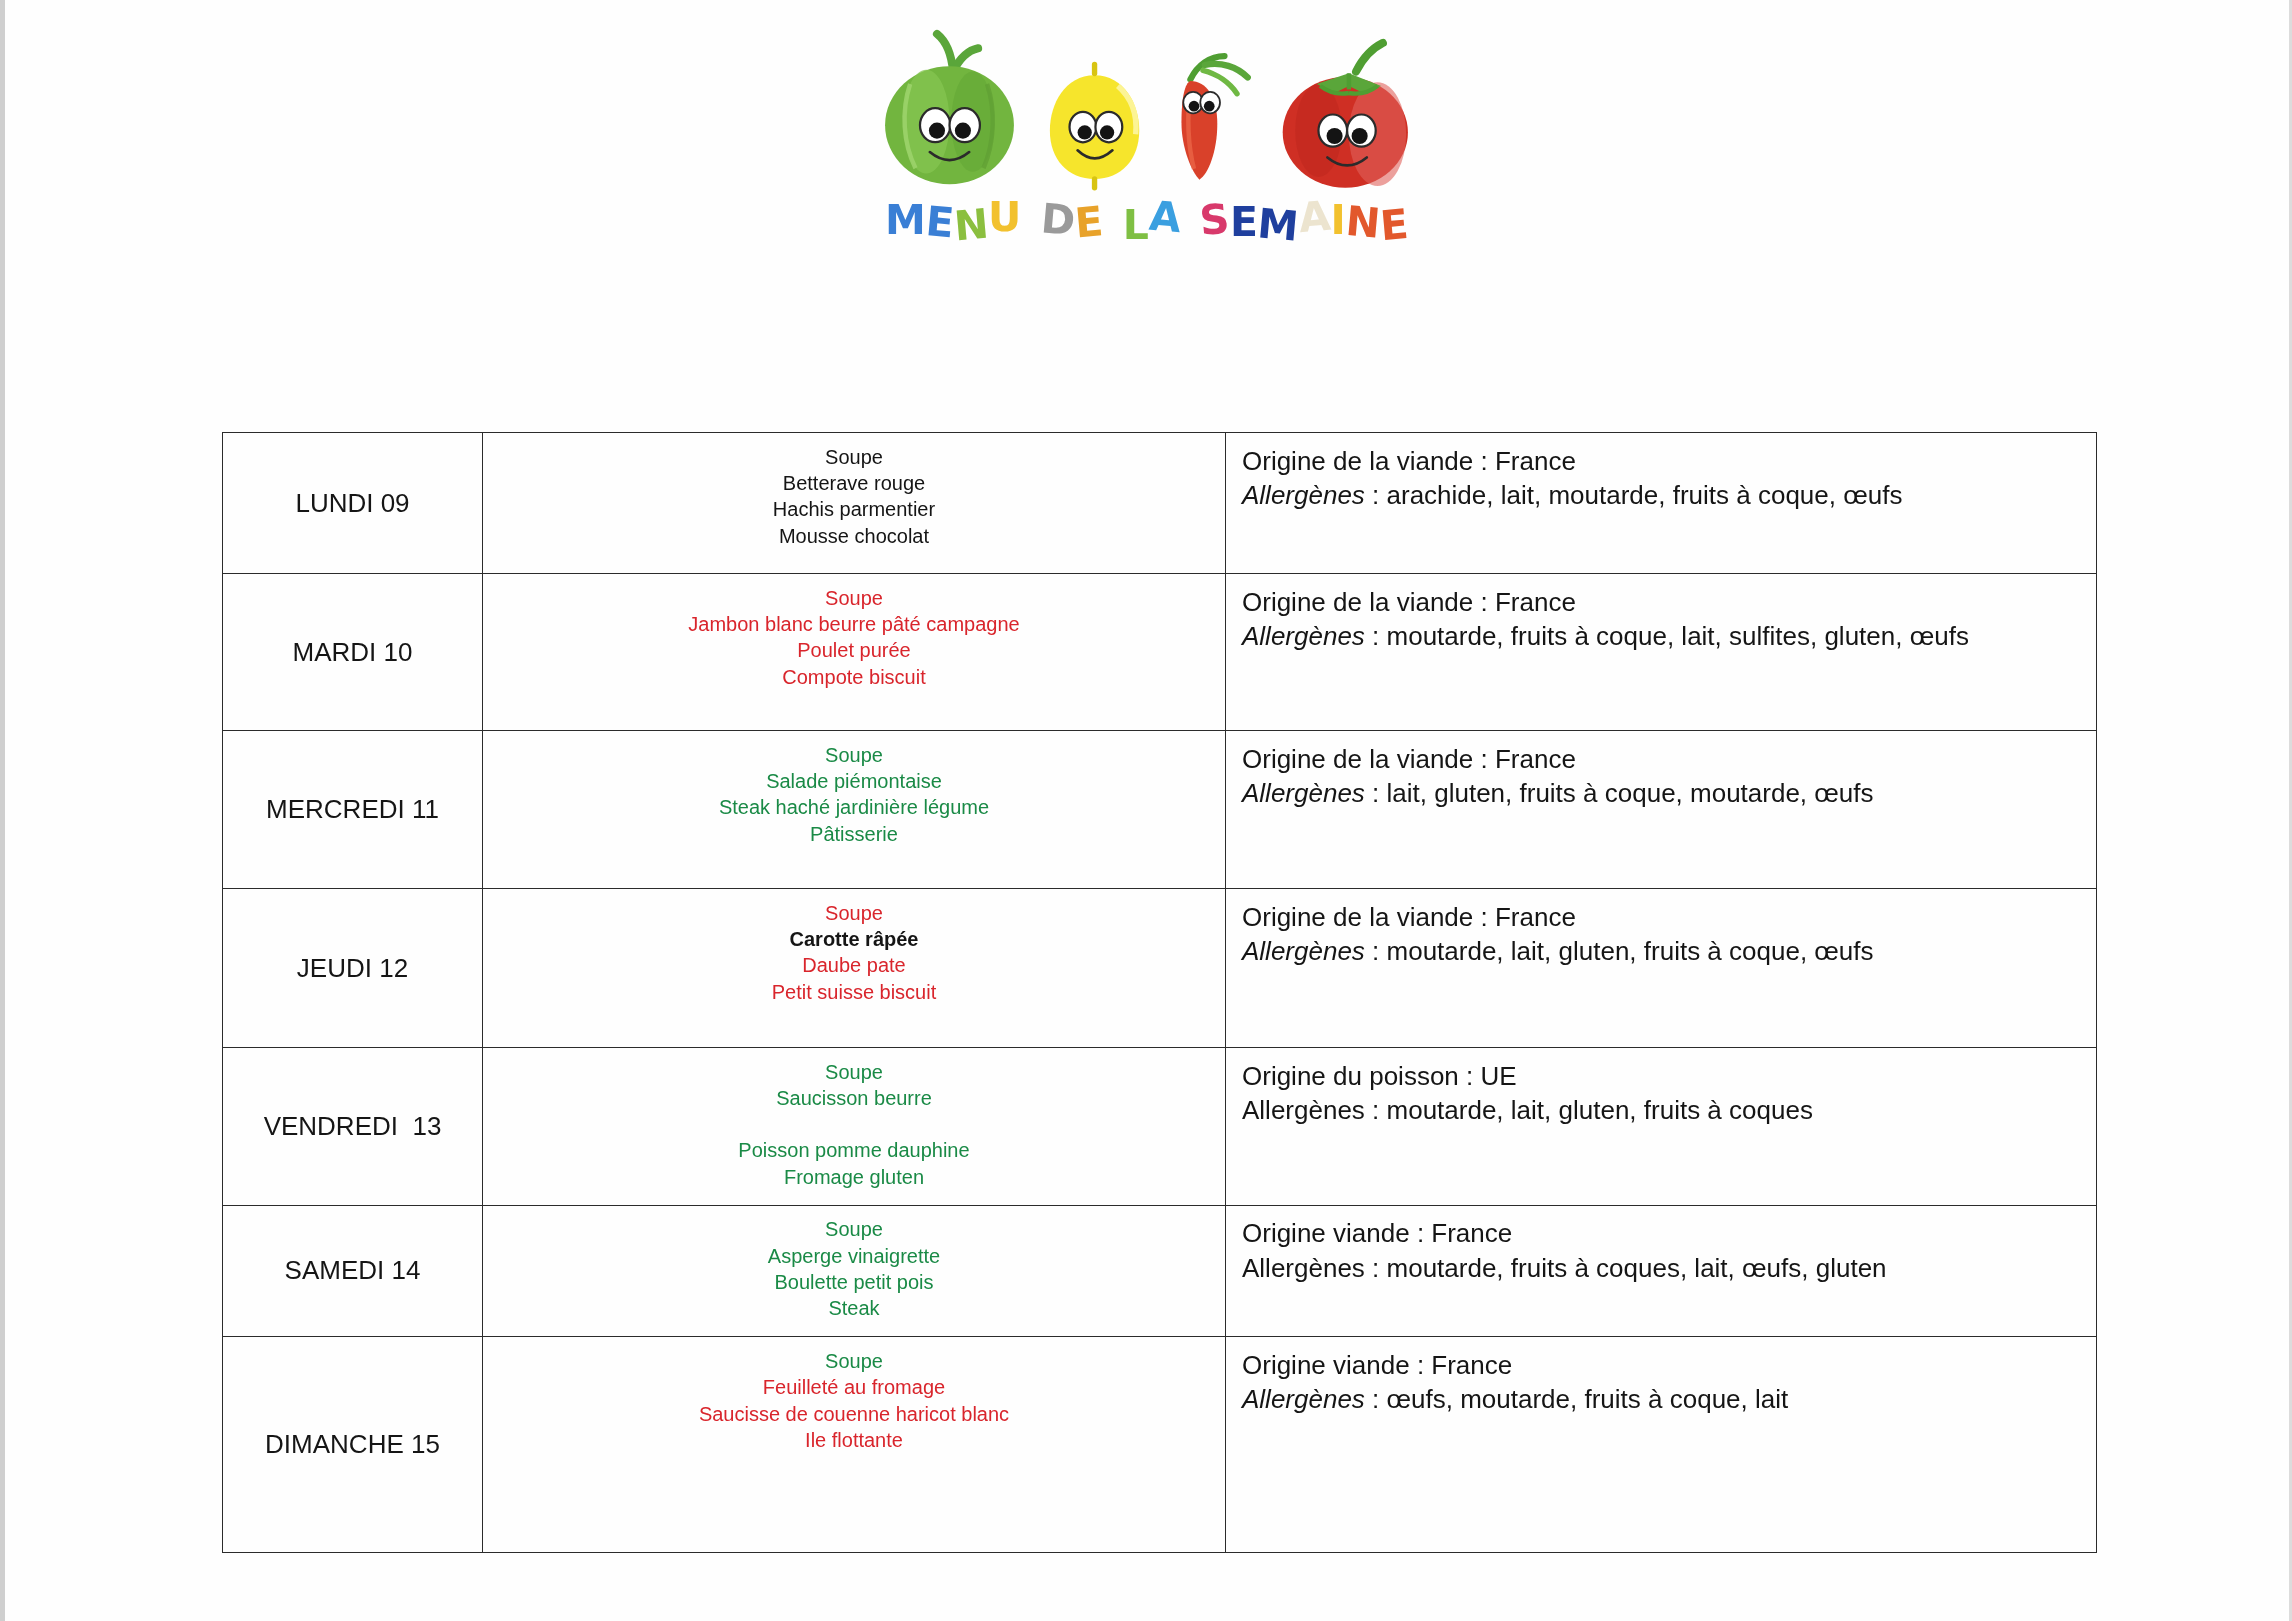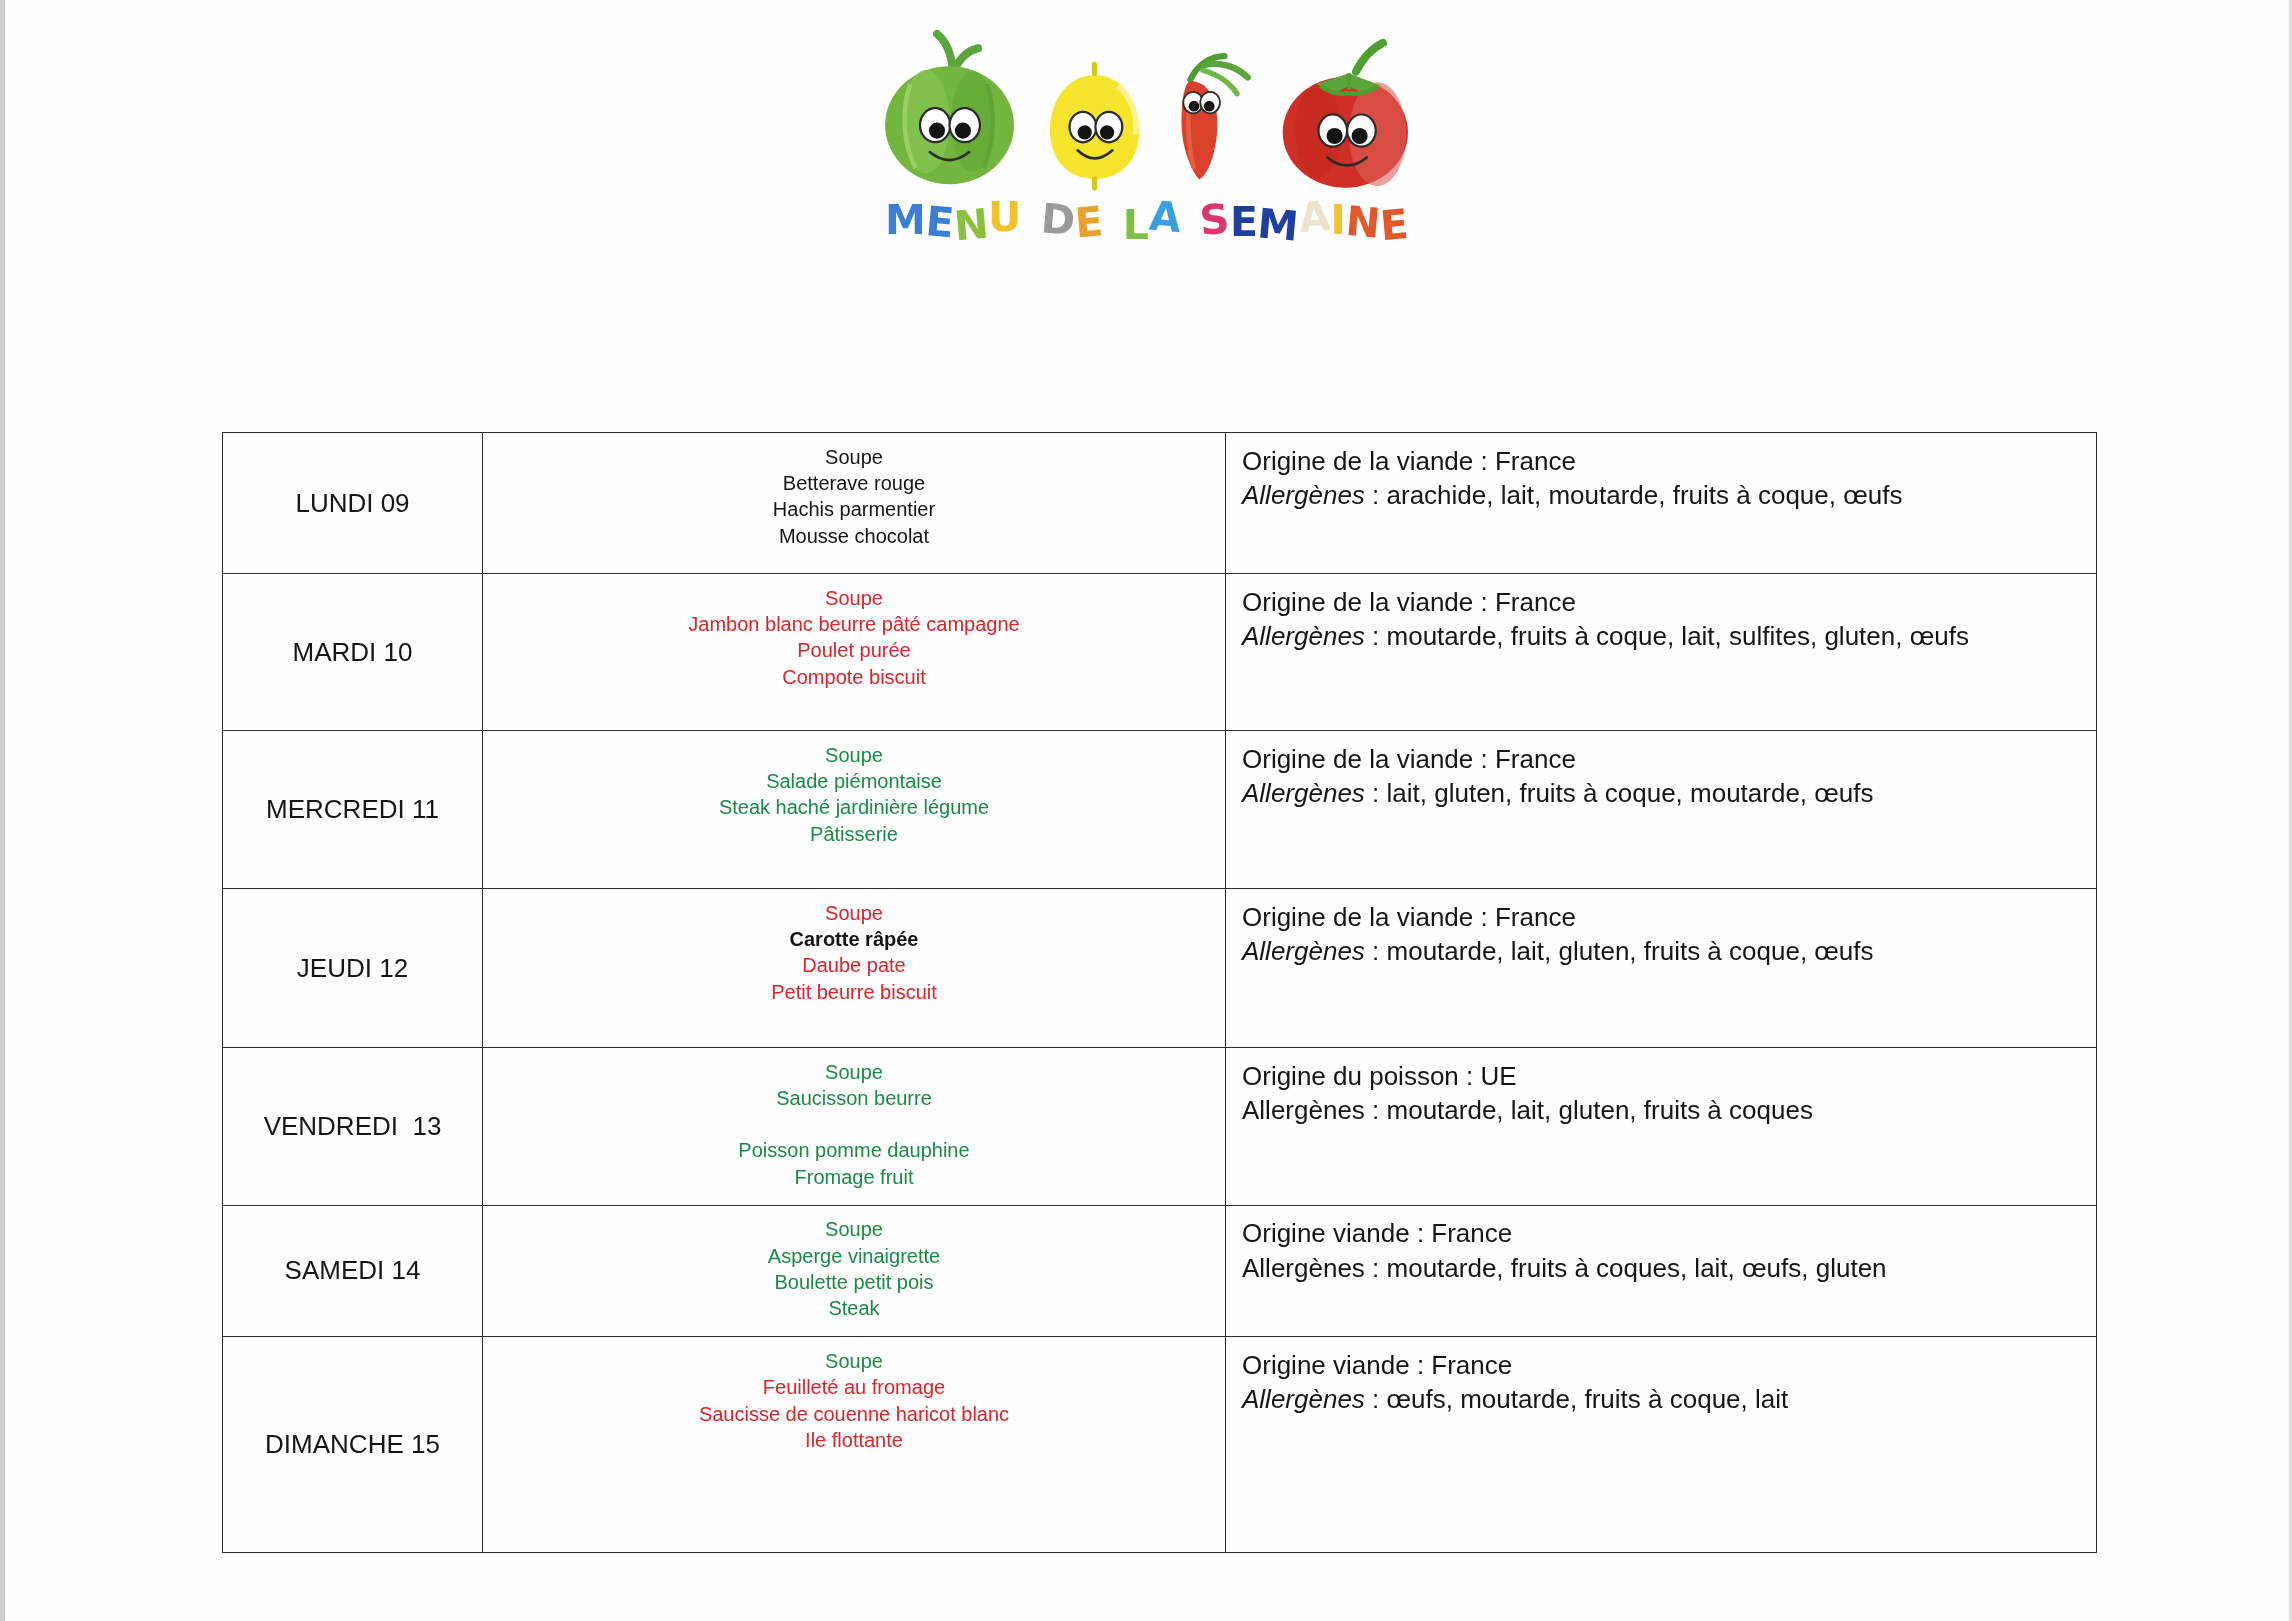--- a/index.html
+++ b/index.html
@@ -309,40 +309,40 @@
           </tr>
           <tr class="r3">
             <td>
               <div class="day-cell" style="color: rgb(21, 21, 21);">JEUDI 12</div>
             </td>
             <td>
               <div class="meal-cell">
                 <div class="meal-line" style="color: rgb(217, 37, 44);">Soupe</div>
                 <div class="meal-line bold" style="color: rgb(21, 21, 21);">Carotte râpée</div>
                 <div class="meal-line" style="color: rgb(217, 37, 44);">Daube pate</div>
-                <div class="meal-line" style="color: rgb(217, 37, 44);">Petit beurre biscuit</div>
+                <div class="meal-line" style="color: rgb(217, 37, 44);">Petit suisse biscuit</div>
               </div>
             </td>
             <td>
               <div class="aller-cell">
                 <div class="aller-line"><span class="lbl">Origine de la viande</span><span> : France</span></div>
                 <div class="aller-line"><span class="lbl ital">Allergènes</span><span> : moutarde, lait, gluten, fruits à coque, œufs</span></div>
               </div>
             </td>
           </tr>
           <tr class="r4">
             <td>
               <div class="day-cell" style="color: rgb(21, 21, 21);">VENDREDI  13</div>
             </td>
             <td>
               <div class="meal-cell">
                 <div class="meal-line" style="color: rgb(26, 138, 70);">Soupe</div>
                 <div class="meal-line" style="color: rgb(26, 138, 70);">Saucisson beurre</div>
                 <div class="meal-line" style="color: rgb(26, 138, 70); margin-top: 26px;">Poisson pomme dauphine</div>
-                <div class="meal-line" style="color: rgb(26, 138, 70);">Fromage fruit</div>
+                <div class="meal-line" style="color: rgb(26, 138, 70);">Fromage gluten</div>
               </div>
             </td>
             <td>
               <div class="aller-cell">
                 <div class="aller-line"><span class="lbl">Origine du poisson</span><span> : UE</span></div>
                 <div class="aller-line"><span class="lbl">Allergènes</span><span> : moutarde, lait, gluten, fruits à coques</span></div>
               </div>
             </td>
           </tr>
           <tr class="r5">

